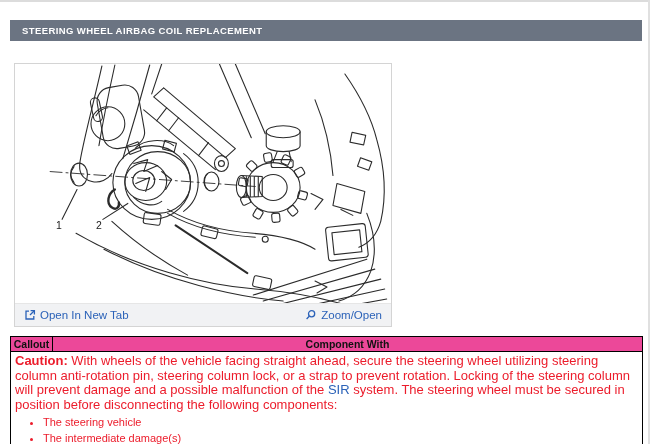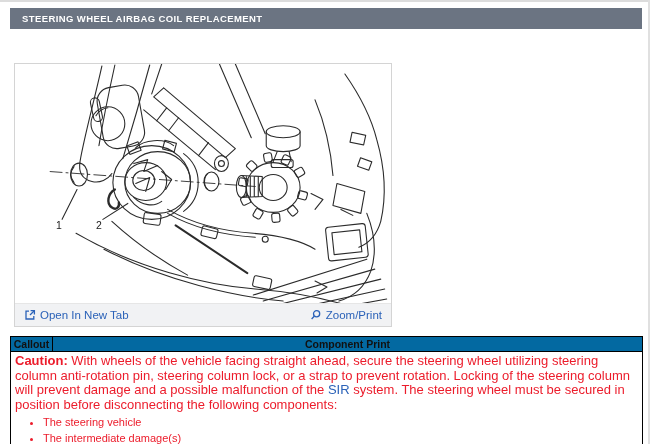--- a/index.html
+++ b/index.html
@@ -5,21 +5,21 @@
   * { margin:0; padding:0; box-sizing:border-box; }
   html,body { background:#fff; }
   .page {
     position:relative; width:650px; height:444px; overflow:hidden;
     background:#fff; font-family:"Liberation Sans", sans-serif;
   }
   .top-rule { position:absolute; left:0; top:0; width:650px; height:2px; background:#dcdcdc; }
   .right-rule { position:absolute; right:0; top:0; width:2px; height:444px; background:#e0e0e0; }
 
   .title-bar {
-    position:absolute; left:10px; top:8px; width:632px; height:21px;
+    position:absolute; left:10px; top:20px; width:632px; height:21px;
     background:#6b7482; color:#ffffff; font-size:9.5px; font-weight:bold;
     letter-spacing:.4px; line-height:21px; padding-left:12px;
   }
   .doc-id {
     position:absolute; top:50px; right:7px; font-size:11px; color:#333;
   }
 
   .figure-card {
     position:absolute; left:14px; top:63px; width:378px; height:264px;
     border:1px solid #d4d4d4; background:#fff;
@@ -34,21 +34,21 @@
   }
   .fig-link { color:#2b62b8; display:flex; align-items:center; gap:4px; cursor:pointer; text-decoration:none; }
   .fig-link svg { display:block; }
 
   .callout-table {
     position:absolute; left:10px; top:336px; width:633px; height:110px;
     border-collapse:collapse; table-layout:fixed;
   }
   .callout-table th {
     border:1px solid #000; font-size:10.5px; font-weight:bold; color:#111;
-    text-align:center; height:15px; padding:0 2px; background:#0369a1;
+    text-align:center; height:15px; padding:0 2px; background:#ec4899;
   }
   .callout-table th.col-callout { width:42px; }
   .callout-table td {
     border-left:1px solid #000; border-right:1px solid #000; border-bottom:none;
     vertical-align:top; padding:2px 4px 0 4px;
   }
   .caution-text { font-size:13px; line-height:14.5px; color:#ec1c2b; }
   .caution-text b { font-weight:bold; }
   .sir-link { color:#2b62b8; text-decoration:none; cursor:pointer; }
   ul.caution-bullets {
@@ -182,30 +182,30 @@
         </svg>
         <span>Open In New Tab</span>
       </a>
       <a class="fig-link">
         <svg width="12" height="12" viewBox="0 0 12 12">
           <g stroke="#2b62b8" stroke-width="1.3" fill="none">
             <circle cx="6.6" cy="4.8" r="3.1"></circle>
             <path d="M4.2 7.3 L1.6 10"></path>
           </g>
         </svg>
-        <span>Zoom/Print</span>
+        <span>Zoom/Open</span>
       </a>
     </div>
   </div>
 
   <table class="callout-table">
     <tbody>
         <tr>
       <th class="col-callout">Callout</th>
-      <th>Component Print</th>
+      <th>Component With</th>
     </tr>
     <tr>
       <td colspan="2">
         <div class="caution-text">
           <b>Caution:</b>
           <span>With wheels of the vehicle facing straight ahead, secure the steering wheel utilizing steering column anti-rotation pin, steering column lock, or a strap to prevent rotation. Locking of the steering column will prevent damage and a possible malfunction of the</span>
           <a class="sir-link">SIR</a>
           <span>system. The steering wheel must be secured in position before disconnecting the following components:</span>
         </div>
         <ul class="caution-bullets">

